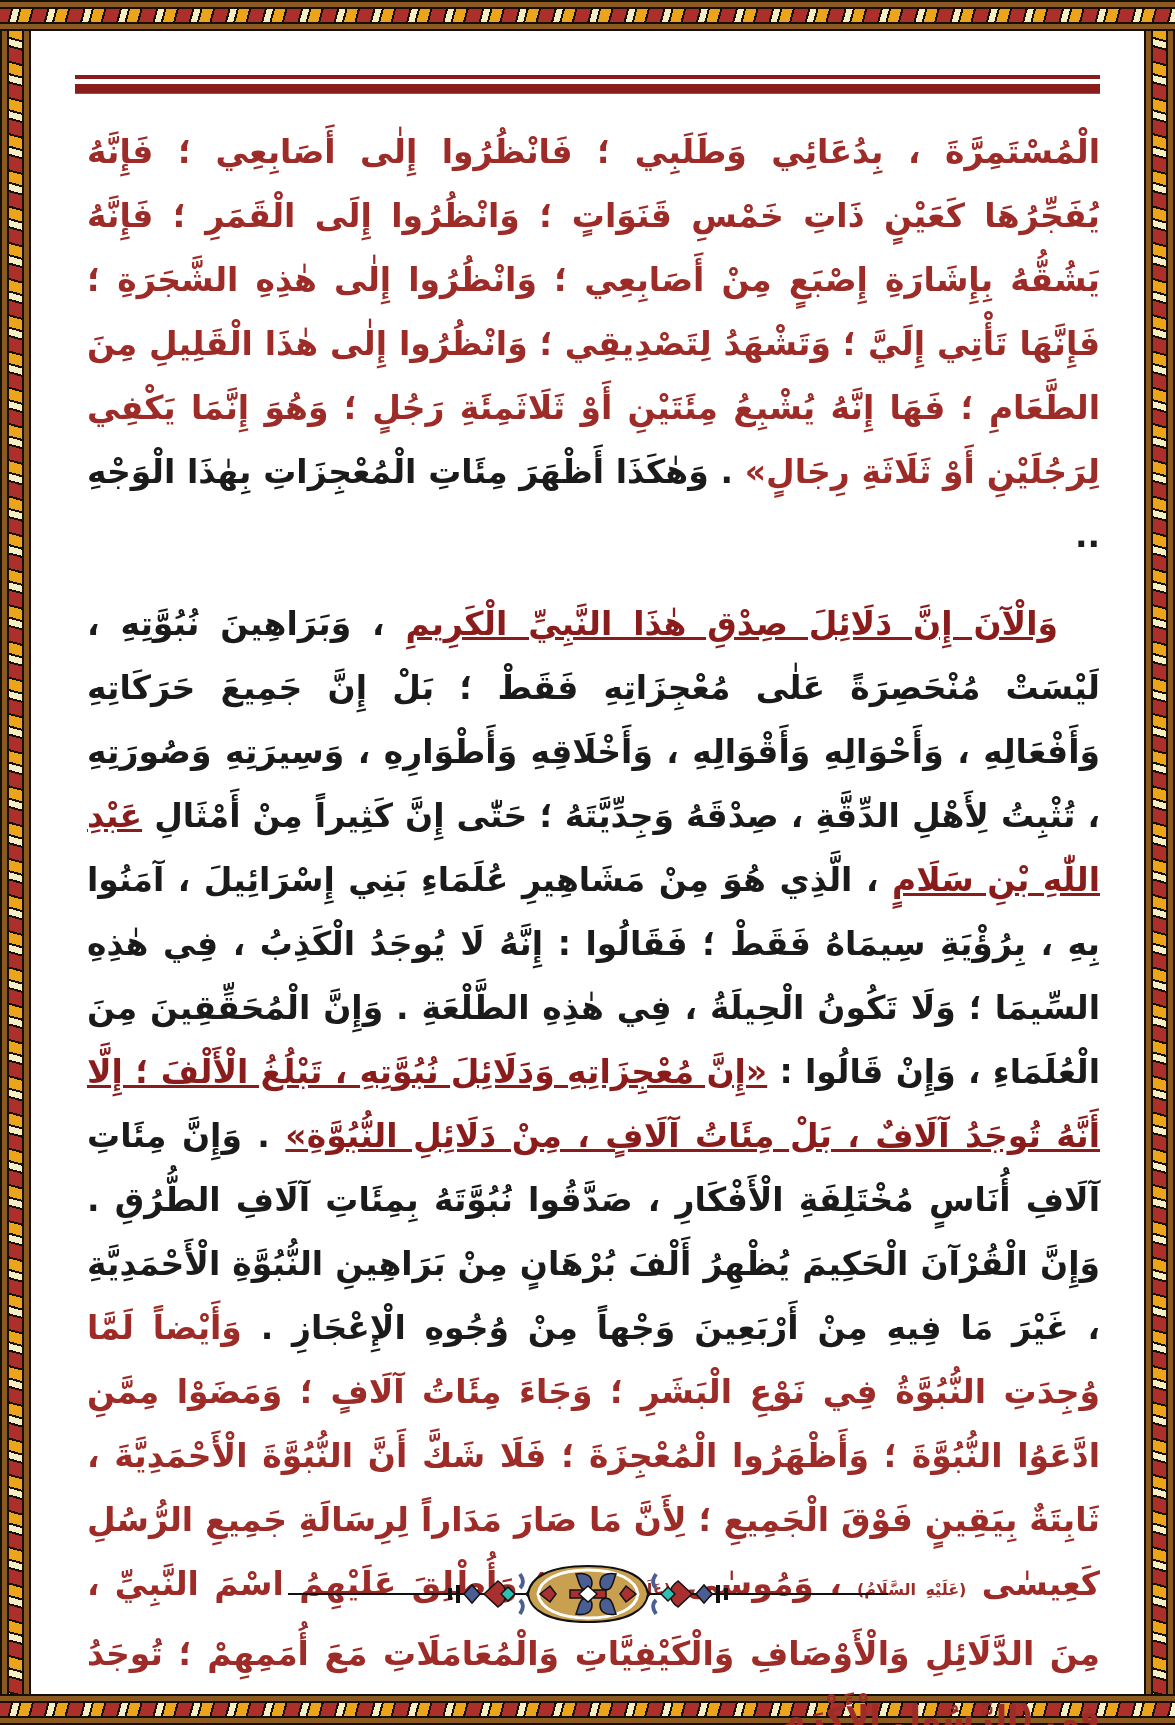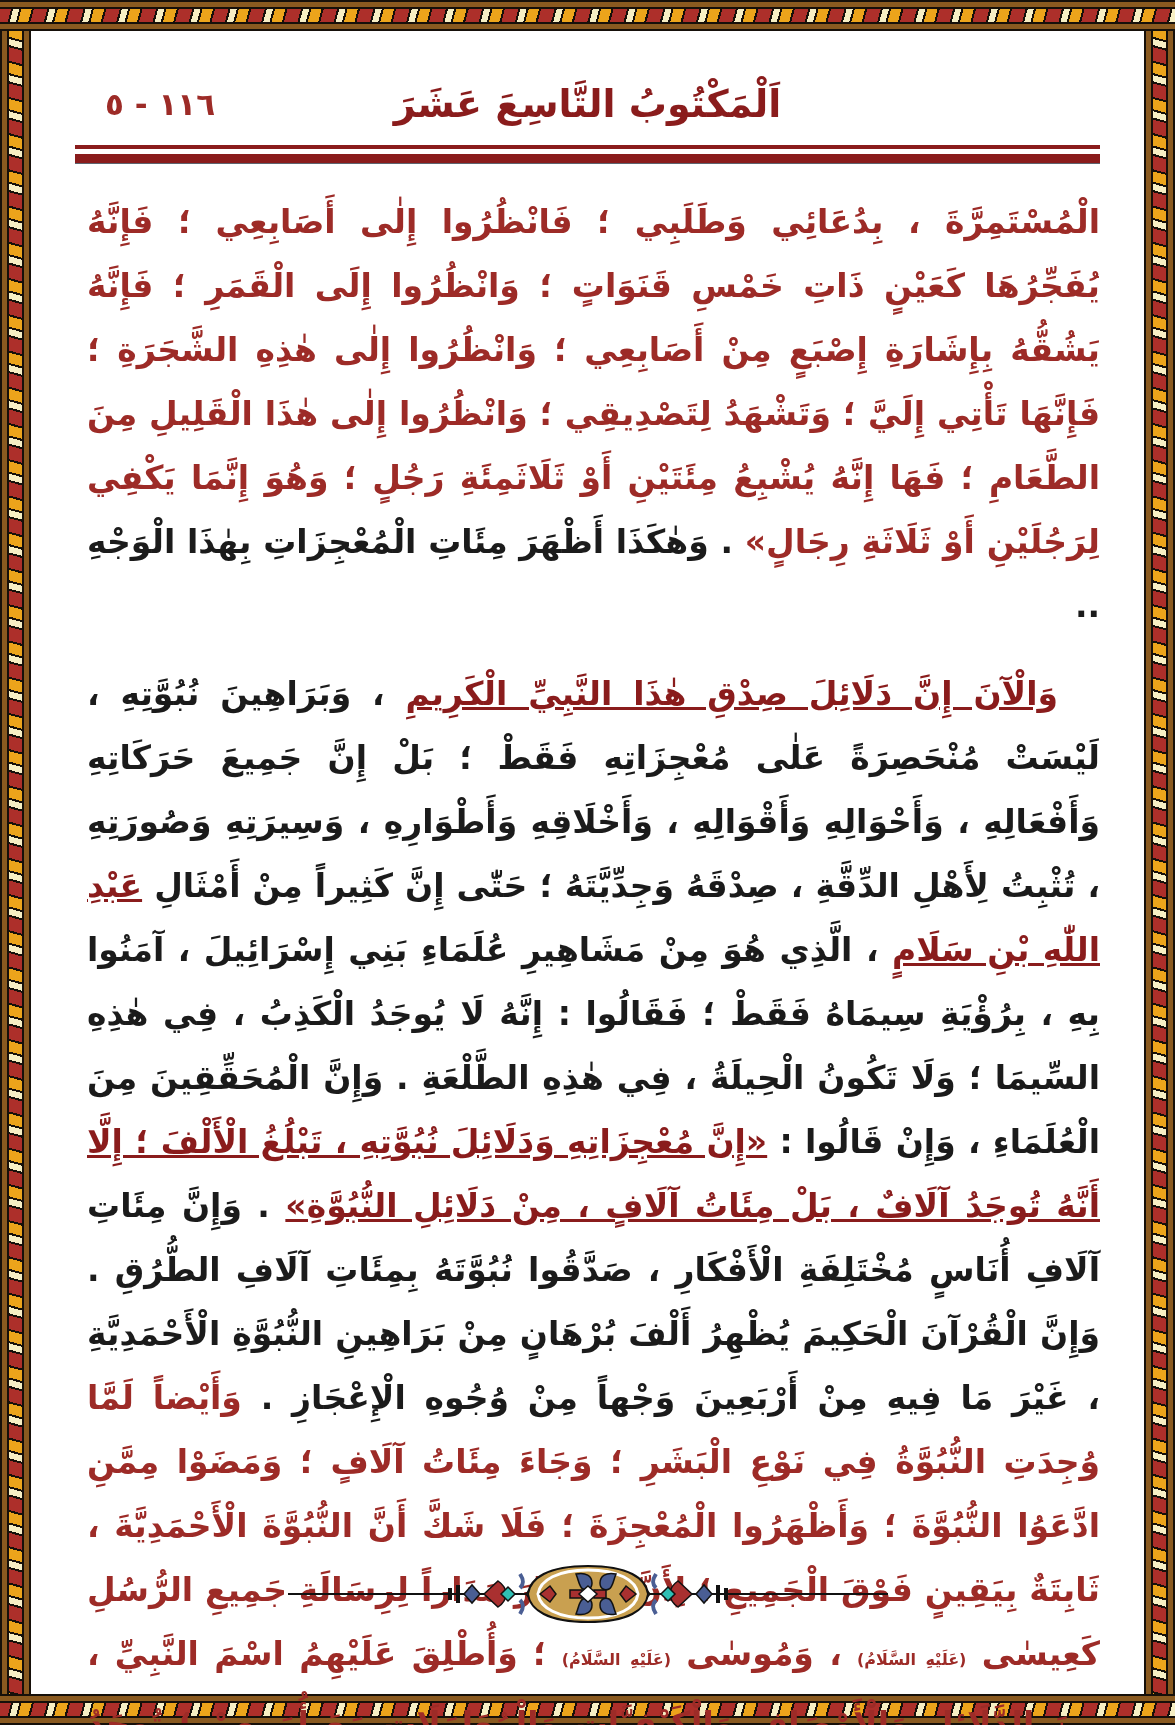--- a/index.html
+++ b/index.html
@@ -95,24 +95,20 @@
 
 <div class="page" style="--red-main: #9d2b27; --red-dark: #8a1c1c; --ink: #1b1b1b;">
 
   <div class="b-strip b-v b-left"></div>
   <div class="b-strip b-v b-right"></div>
   <div class="b-strip b-h b-top"></div>
   <div class="b-strip b-h b-bottom"></div>
 
   <div class="content">
 
-    <div class="header">
-      <div class="page-number">١١٦ - ٥</div>
-      <div class="page-title">اَلْمَكْتُوبُ التَّاسِعَ عَشَرَ</div>
-    </div>
 
     <div class="header-rule">
       <div class="r1"></div>
         <div class="gap"></div>
         <div class="r2"></div>
     </div>
 
     <div class="body-text" id="body-text">
         <p><span class="seg-red">الْمُسْتَمِرَّةَ ، بِدُعَائِي وَطَلَبِي ؛ فَانْظُرُوا إِلٰى أَصَابِعِي ؛ فَإِنَّهُ يُفَجِّرُهَا كَعَيْنٍ ذَاتِ خَمْسِ قَنَوَاتٍ ؛ وَانْظُرُوا إِلَى الْقَمَرِ ؛ فَإِنَّهُ يَشُقُّهُ بِإِشَارَةِ إِصْبَعٍ مِنْ أَصَابِعِي ؛ وَانْظُرُوا إِلٰى هٰذِهِ الشَّجَرَةِ ؛ فَإِنَّهَا تَأْتِي إِلَيَّ ؛ وَتَشْهَدُ لِتَصْدِيقِي ؛ وَانْظُرُوا إِلٰى هٰذَا الْقَلِيلِ مِنَ الطَّعَامِ ؛ فَهَا إِنَّهُ يُشْبِعُ مِئَتَيْنِ أَوْ ثَلَاثَمِئَةِ رَجُلٍ ؛ وَهُوَ إِنَّمَا يَكْفِي لِرَجُلَيْنِ أَوْ ثَلَاثَةِ رِجَالٍ»</span><span class="seg-black"> . وَهٰكَذَا أَظْهَرَ مِئَاتِ الْمُعْجِزَاتِ بِهٰذَا الْوَجْهِ ..</span></p>
         <p class="indent"><span class="seg-red-dark">وَالْآنَ إِنَّ دَلَائِلَ صِدْقِ هٰذَا النَّبِيِّ الْكَرِيمِ</span><span class="seg-black"> ، وَبَرَاهِينَ نُبُوَّتِهِ ، لَيْسَتْ مُنْحَصِرَةً عَلٰى مُعْجِزَاتِهِ فَقَطْ ؛ بَلْ إِنَّ جَمِيعَ حَرَكَاتِهِ وَأَفْعَالِهِ ، وَأَحْوَالِهِ وَأَقْوَالِهِ ، وَأَخْلَاقِهِ وَأَطْوَارِهِ ، وَسِيرَتِهِ وَصُورَتِهِ ، تُثْبِتُ لِأَهْلِ الدِّقَّةِ ، صِدْقَهُ وَجِدِّيَّتَهُ ؛ حَتّٰى إِنَّ كَثِيراً مِنْ أَمْثَالِ </span><span class="seg-red-dark">عَبْدِ اللّٰهِ بْنِ سَلَامٍ</span><span class="seg-black"> ، الَّذِي هُوَ مِنْ مَشَاهِيرِ عُلَمَاءِ بَنِي إِسْرَائِيلَ ، آمَنُوا بِهِ ، بِرُؤْيَةِ سِيمَاهُ فَقَطْ ؛ فَقَالُوا : إِنَّهُ لَا يُوجَدُ الْكَذِبُ ، فِي هٰذِهِ السِّيمَا ؛ وَلَا تَكُونُ الْحِيلَةُ ، فِي هٰذِهِ الطَّلْعَةِ . وَإِنَّ الْمُحَقِّقِينَ مِنَ الْعُلَمَاءِ ، وَإِنْ قَالُوا : </span><span class="seg-red-dark">«إِنَّ مُعْجِزَاتِهِ وَدَلَائِلَ نُبُوَّتِهِ ، تَبْلُغُ الْأَلْفَ ؛ إِلَّا أَنَّهُ تُوجَدُ آلَافٌ ، بَلْ مِئَاتُ آلَافٍ ، مِنْ دَلَائِلِ النُّبُوَّةِ»</span><span class="seg-black"> . وَإِنَّ مِئَاتِ آلَافِ أُنَاسٍ مُخْتَلِفَةِ الْأَفْكَارِ ، صَدَّقُوا نُبُوَّتَهُ بِمِئَاتِ آلَافِ الطُّرُقِ . وَإِنَّ الْقُرْآنَ الْحَكِيمَ يُظْهِرُ أَلْفَ بُرْهَانٍ مِنْ بَرَاهِينِ النُّبُوَّةِ الْأَحْمَدِيَّةِ ، غَيْرَ مَا فِيهِ مِنْ أَرْبَعِينَ وَجْهاً مِنْ وُجُوهِ الْإِعْجَازِ . </span><span class="seg-red">وَأَيْضاً لَمَّا وُجِدَتِ النُّبُوَّةُ فِي نَوْعِ الْبَشَرِ ؛ وَجَاءَ مِئَاتُ آلَافٍ ؛ وَمَضَوْا مِمَّنِ ادَّعَوُا النُّبُوَّةَ ؛ وَأَظْهَرُوا الْمُعْجِزَةَ ؛ فَلَا شَكَّ أَنَّ النُّبُوَّةَ الْأَحْمَدِيَّةَ ، ثَابِتَةٌ بِيَقِينٍ فَوْقَ الْجَمِيعِ ؛ لِأَنَّ مَا صَارَ مَدَاراً لِرِسَالَةِ جَمِيعِ الرُّسُلِ كَعِيسٰى </span><span class="seg-seal">(عَلَيْهِ السَّلَامُ)</span><span class="seg-red"> ، وَمُوسٰى </span><span class="seg-seal">(عَلَيْهِ السَّلَامُ)</span><span class="seg-red"> ؛ وَأُطْلِقَ عَلَيْهِمُ اسْمَ النَّبِيِّ ، مِنَ الدَّلَائِلِ وَالْأَوْصَافِ وَالْكَيْفِيَّاتِ وَالْمُعَامَلَاتِ مَعَ أُمَمِهِمْ ؛ تُوجَدُ فِي (الرَّسُولِ الْأَكْرَمِ </span></p>

